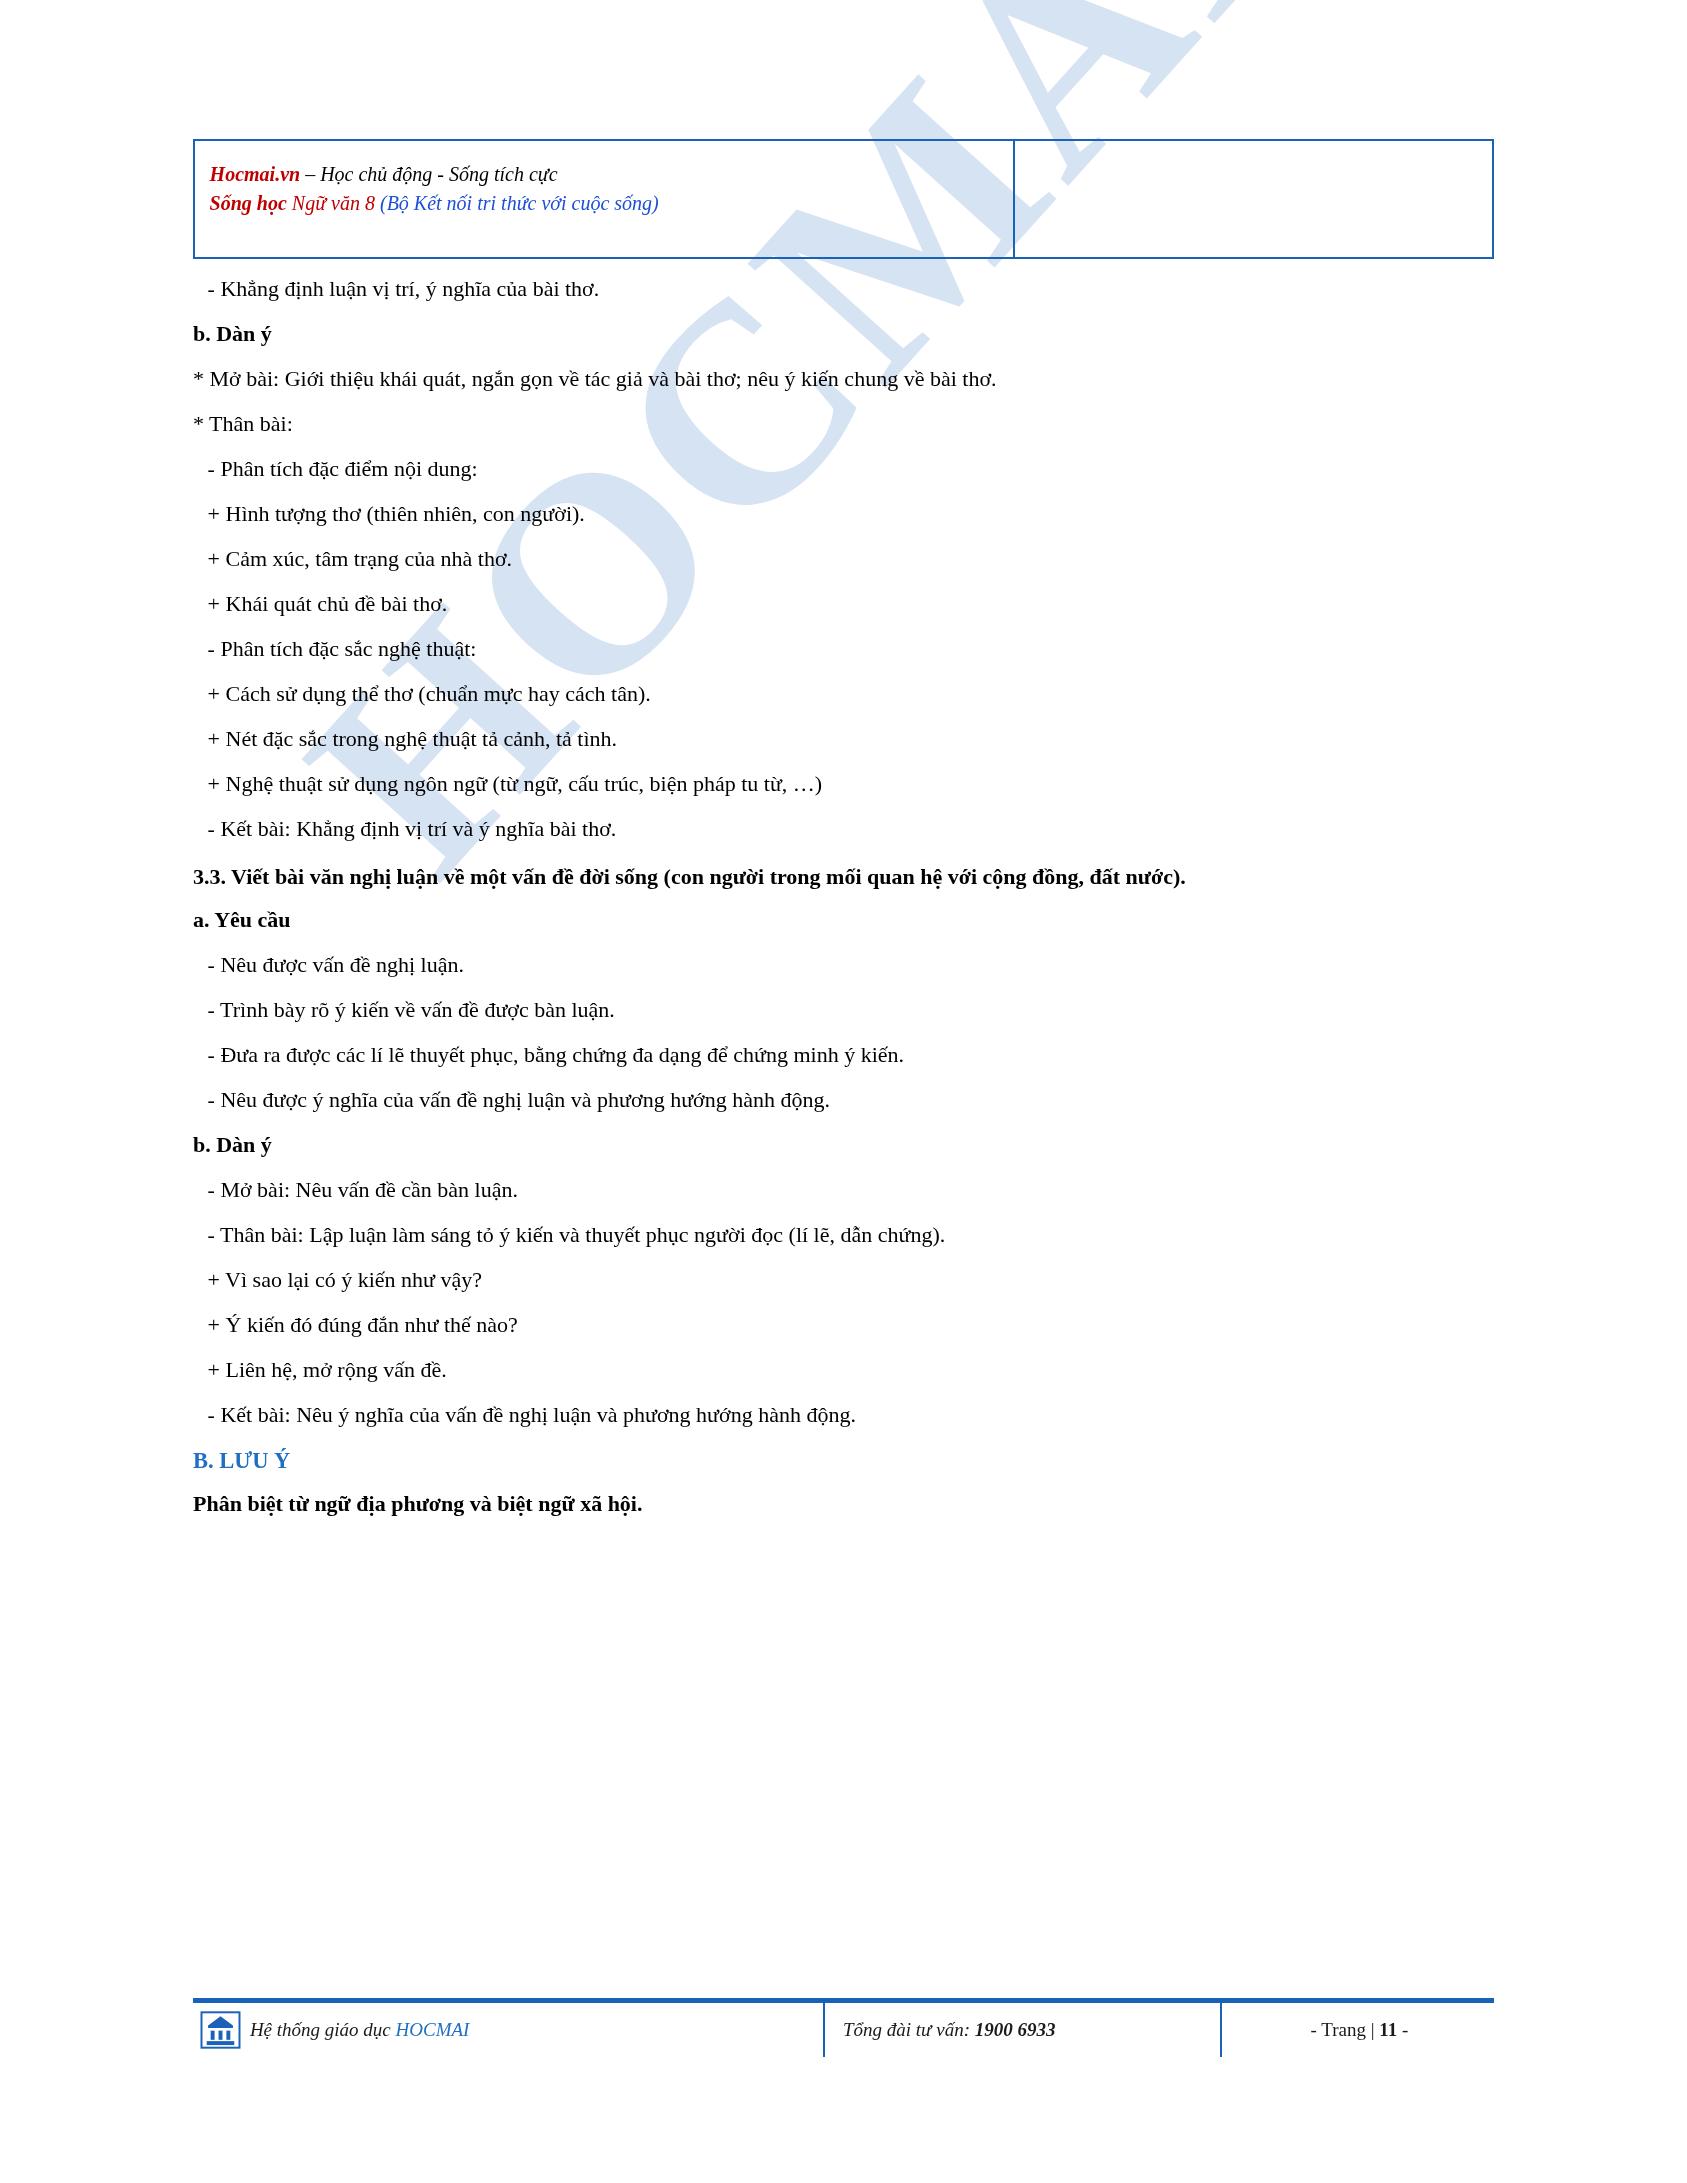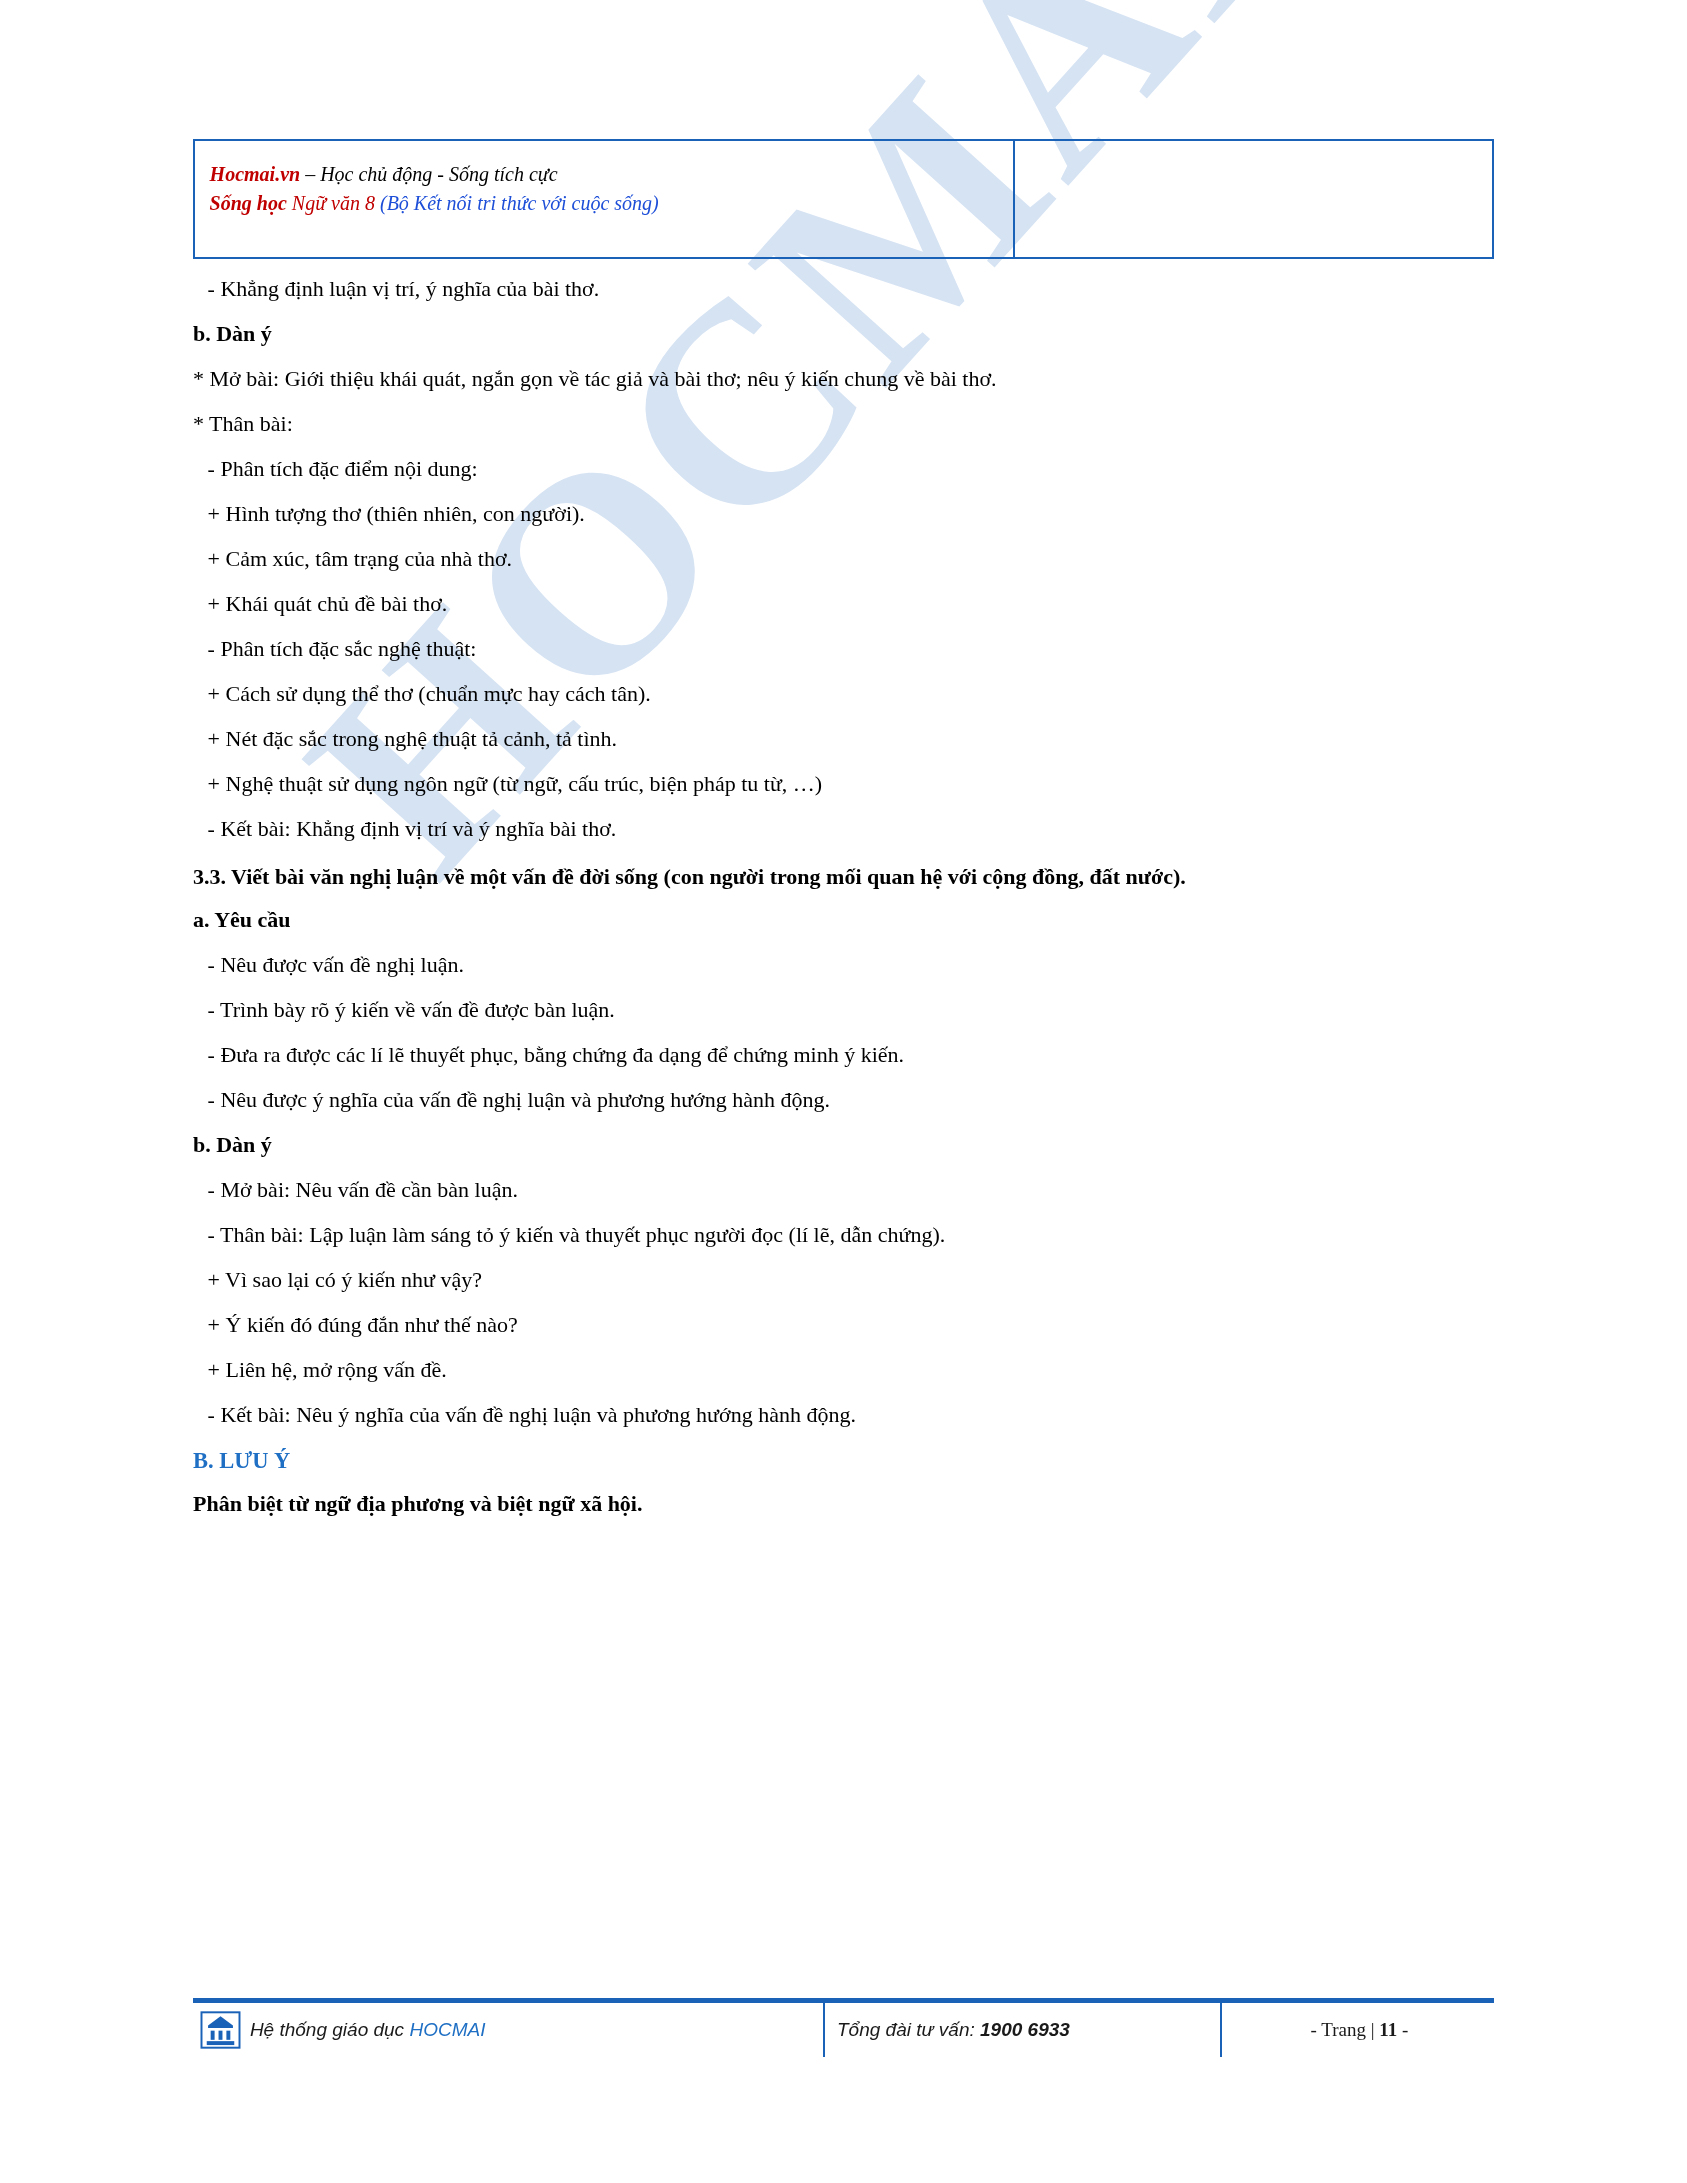--- a/index.html
+++ b/index.html
@@ -152,25 +152,25 @@
     height: 54px;
   }
   .f-cell {
     position: absolute;
     top: 0;
     height: 54px;
     display: flex;
     align-items: center;
   }
   .f-left  { left: 0px;    width: 630px; }
-  .f-mid   { left: 630px;  width: 400px; border-left: 2px solid #1a62b8; padding-left: 12px; box-sizing: border-box;}
+  .f-mid   { left: 630px;  width: 400px; border-left: 2px solid #1a62b8; padding-left: 18px; box-sizing: border-box;}
   .f-right { left: 1027px; width: 275px; border-left: 2px solid #1a62b8; justify-content: center; }
 
   .f-text {
-    font-family: Liberation Sans, sans-serif;
+    font-family: Liberation Serif, serif;
     font-style: italic;
     font-size: 19px;
     color: #1a1a1a;
   }
   .f-text .hm { color: #1f6fc4; font-style: italic; }
   .f-text b { font-weight: bold; }
   .f-page {
     font-family: "Liberation Serif", serif;
     font-size: 19px;
     color: #1a1a1a;

